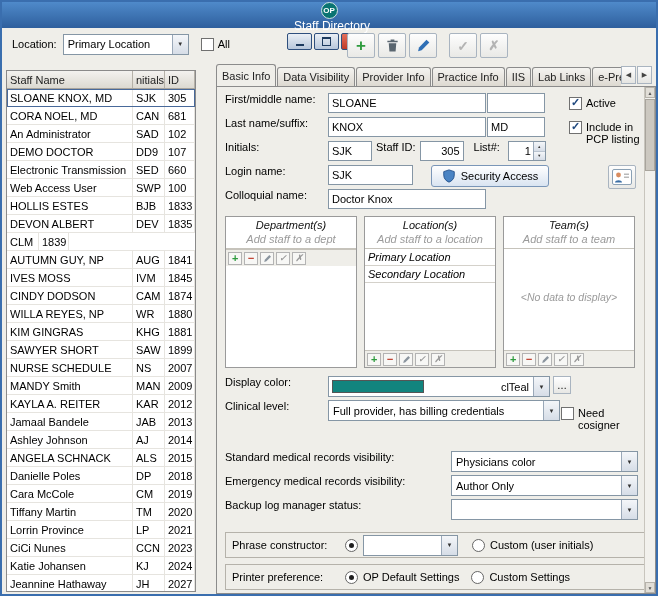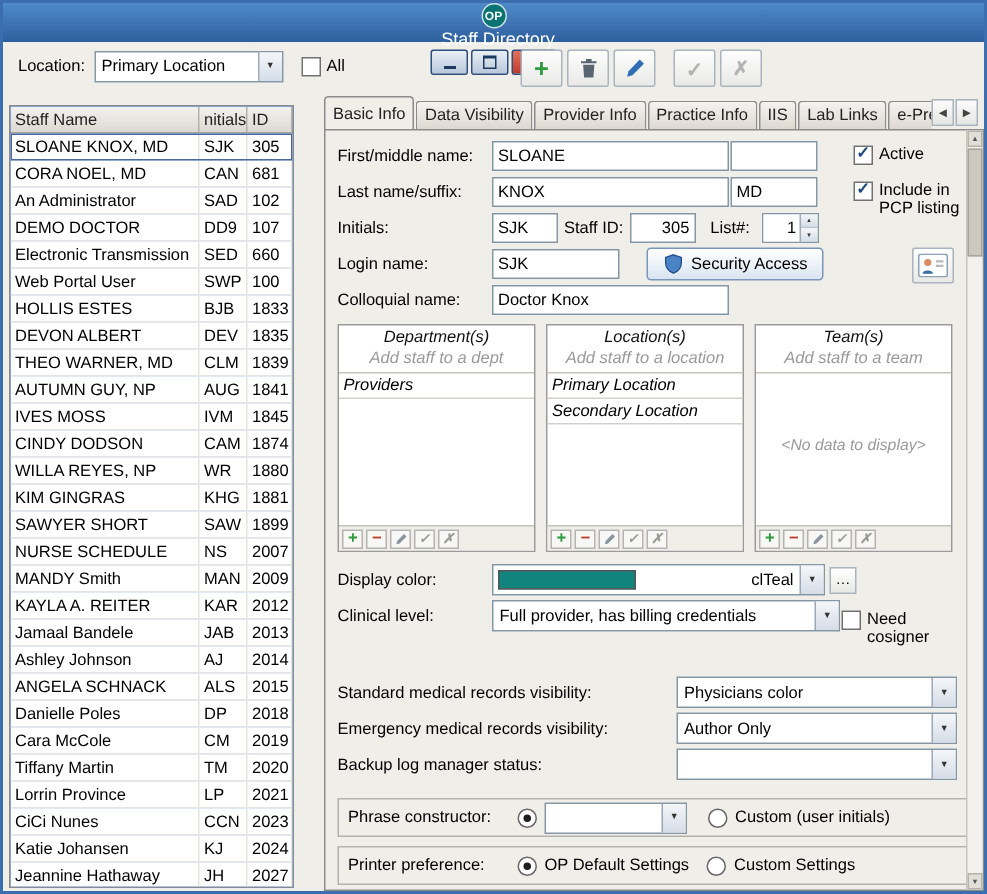--- a/index.html
+++ b/index.html
@@ -48,21 +48,21 @@
   .tabstrip { position: absolute; left: 214px; top: 62px; right: 4px; height: 22px; display: flex; }
   .tabs { display: flex; flex: 1; overflow: hidden; align-items: flex-end; }
   .tab { flex: none; font-size: 11px; padding: 3px 5px 2px; background: linear-gradient(#f4f3f0, #ddd9d1); border: 1px solid #8b8b8b; border-bottom: none; border-radius: 3px 3px 0 0; margin-right: 1px; height: 19px; color: #222; white-space: nowrap; }
   .tab.active { background: #efeee9; height: 22px; position: relative; z-index: 2; padding-top: 5px; }
   .tab-arrows { display: flex; gap: 1px; align-items: center; flex: none; }
   .arrow-btn { width: 15px; height: 18px; border: 1px solid #a9b4c0; background: linear-gradient(#fcfcfc, #e5e5e2); display: flex; align-items: center; justify-content: center; font-size: 7px; color: #444; }
 
   
   .formpanel { position: absolute; left: 214px; top: 84px; width: 440px; height: 508px; background: #efeee9; border: 1px solid #8b8b8b; }
   .fcontent { position: absolute; left: 0; top: 0; right: 11px; bottom: 0; padding: 6px 0 0 8px; overflow: hidden; }
-  .frow { display: flex; align-items: center; height: 21px; margin-bottom: 3px; position: relative; }
+  .frow { display: flex; align-items: flex-start; height: 21px; margin-bottom: 3px; position: relative; }
   .flbl { font-size: 11px; white-space: nowrap; flex: none; }
   .w103 { width: 103px; }
   .w226 { width: 226px; }
   .tinput { height: 20px; border: 1px solid #8596a5; background: #fff; font-family: inherit; font-size: 11px; padding: 0 3px; flex: none; }
   .w158 { width: 158px; } .w58 { width: 58px; margin-left: 1px; } .w44 { width: 44px; } .w85 { width: 85px; }
   .num { text-align: right; }
   .ml4 { margin-left: 4px; } .ml10 { margin-left: 10px; } .ml8 { margin-left: 8px; }
 
   .spinner { display: flex; width: 38px; height: 20px; border: 1px solid #8596a5; background: #fff; }
   .spin-input { width: 24px; border: none; font-family: inherit; font-size: 11px; text-align: right; padding: 0 2px; }
@@ -196,36 +196,35 @@
           <div class="scell c0">DEMO DOCTOR</div>
           <div class="scell c1">DD9</div>
           <div class="scell c2">107</div>
         </div>
         <div class="srow">
           <div class="scell c0">Electronic Transmission</div>
           <div class="scell c1">SED</div>
           <div class="scell c2">660</div>
         </div>
         <div class="srow">
-          <div class="scell c0">Web Portal User</div>
+          <div class="scell c0">Web Access User</div>
           <div class="scell c1">SWP</div>
           <div class="scell c2">100</div>
         </div>
         <div class="srow">
           <div class="scell c0">HOLLIS ESTES</div>
           <div class="scell c1">BJB</div>
           <div class="scell c2">1833</div>
         </div>
         <div class="srow">
           <div class="scell c0">DEVON ALBERT</div>
           <div class="scell c1">DEV</div>
           <div class="scell c2">1835</div>
         </div>
         <div class="srow">
-          <div class="scell c0">THEO WARNER, MD</div>
           <div class="scell c1">CLM</div>
           <div class="scell c2">1839</div>
         </div>
         <div class="srow">
           <div class="scell c0">AUTUMN GUY, NP</div>
           <div class="scell c1">AUG</div>
           <div class="scell c2">1841</div>
         </div>
         <div class="srow">
           <div class="scell c0">IVES MOSS</div>
@@ -409,23 +408,20 @@
           <path d="M3 13.5c0-3 7-3 7 0z" fill="#3a6ea5"></path>
           <rect x="12" y="4.5" width="5" height="1.5" fill="#b9b9b9"></rect>
           <rect x="12" y="7.5" width="5" height="1.5" fill="#b9b9b9"></rect>
         </svg>
       </div>
 
       <div class="panels">
         <div class="gpanel">
           <div class="ptitle">Department(s)</div>
           <div class="pplaceholder">Add staff to a dept</div>
-          <div class="plist">
-              <div class="pitem">Providers</div>
-            </div>
           <div class="pbtns">
             <div class="mini-btn">
                 <span class="g-add">+</span>
               </div>
             <div class="mini-btn">
                 <span class="g-minus">−</span>
               </div>
             <div class="mini-btn">
                 <svg width="9" height="9" viewBox="0 0 16 16">
                   <path fill="#8a949e" d="M11.2 1.8l3 3L6 13l-3.8 1 1-3.8z"></path>

